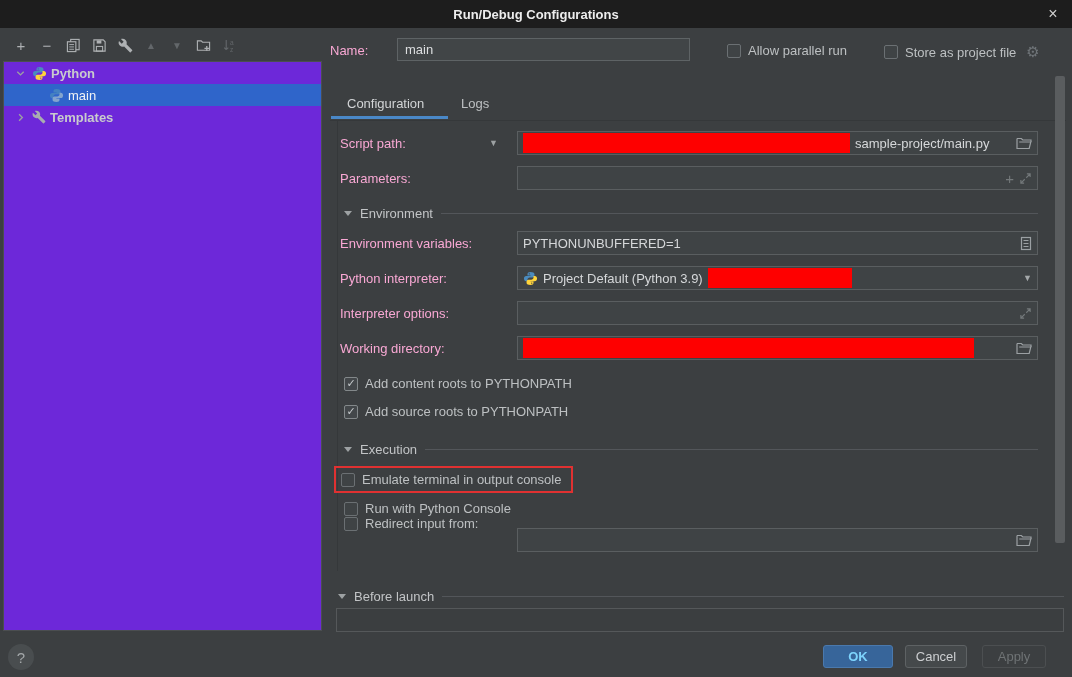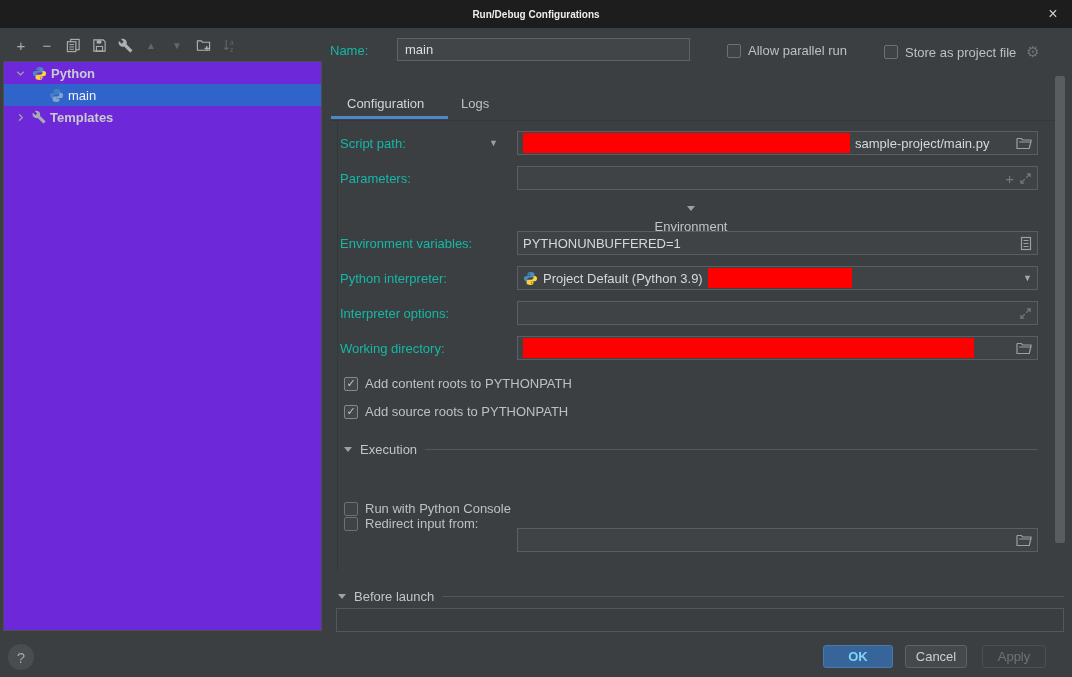--- a/index.html
+++ b/index.html
@@ -5,41 +5,41 @@
   * { margin:0; padding:0; box-sizing:border-box; }
   html,body { background:#2b2b2b; }
   .window {
     position:relative; width:1072px; height:677px; overflow:hidden;
     background:#3c3f41; color:#bdc0c2;
     font-family:"Liberation Sans","DejaVu Sans",sans-serif; font-size:13px;
   }
   
   .titlebar { position:absolute; left:0; top:0; width:1072px; height:28px;
     background:#1d1d1d; display:flex; align-items:center; justify-content:center; }
-  .titlebar .title { font-weight:bold; font-size:10px; color:#ededed; }
+  .titlebar .title { font-weight:bold; font-size:13px; color:#ededed; }
   .close-btn { position:absolute; right:9px; top:4px; width:20px; height:20px;
     display:flex; align-items:center; justify-content:center;
     color:#cfcfcf; font-size:16px; cursor:pointer; }
   
   .toolbar { position:absolute; left:8px; top:33px; height:24px; display:flex; align-items:center; }
   .tbtn { width:26px; height:24px; display:flex; align-items:center; justify-content:center;
     color:#aeb1b3; font-size:15px; }
   .tbtn.dim { color:#63676a; }
   .tbtn svg { display:block; }
   
   .tree { position:absolute; left:3px; top:61px; width:319px; height:570px;
     border:1px solid #4b4e50; background:#6d28d9; }
   .tree-row { height:22px; display:flex; align-items:center; gap:4px; cursor:default; }
   .tree-row .twisty { width:16px; display:flex; justify-content:center; }
   .tree-row.selected { background:#2f65ca; color:#fff; }
   .tree-label { color:#c9cbcd; }
   .tree-label.bold { font-weight:bold; }
   .tree-row.selected .tree-label { color:#f0f2f4; font-weight:normal; }
   
-  .lbl { position:absolute; color:#14b8a6; }
+  .lbl { position:absolute; color:#f9a8d4; }
   .name-field { position:absolute; left:397px; top:38px; width:293px; height:23px;
     background:#414547; border:1px solid #5e6365; display:flex; align-items:center;
     padding:0 7px; color:#dcdee0; }
   .cbrow { display:flex; align-items:center; gap:7px; cursor:default; }
   .cbrow.abs { position:absolute; }
   .cb { width:14px; height:14px; border:1px solid #6b7073; border-radius:2px;
     background:#3f4345; display:flex; align-items:center; justify-content:center;
     font-size:11px; line-height:1; color:#c6cacc; flex:none; }
   .cb.checked { border-color:#83888a; background:#43474a; }
   .gear { color:#6f7478; font-size:15px; margin-left:3px; }
@@ -212,21 +212,21 @@
   <div class="field" style="top:166px;">
     <span class="spacer"></span>
     <span class="plus-glyph">+</span>
     <span class="ficon dim">
       <svg width="13" height="13" viewBox="0 0 14 14">
         <path d="M8.5 2H12v3.5M12 2L7.8 6.2M5.5 12H2V8.5M2 12l4.2-4.2" fill="none" stroke="currentColor" stroke-width="1.2"></path>
       </svg>
     </span>
   </div>
 
-  <div class="section" style="left:344px; top:206px; width:694px;flex-direction:column;">
+  <div class="section" style="left:344px; top:206px; width:694px;">
     <span class="tri-down"></span>
     <span>Environment</span>
     <span class="sec-line"></span>
   </div>
 
   <span class="lbl" style="left:340px; top:236px;">Environment variables:</span>
   <div class="field" style="top:231px;">
     <span>PYTHONUNBUFFERED=1</span>
     <span class="spacer"></span>
     <span class="ficon">
@@ -283,20 +283,26 @@
       </span>
     <span>Add source roots to PYTHONPATH</span>
   </div>
 
   <div class="section" style="left:344px; top:442px; width:694px;">
     <span class="tri-down"></span>
     <span>Execution</span>
     <span class="sec-line"></span>
   </div>
 
+  <div class="annotation">
+    <div class="cbrow">
+      <span class="cb"></span>
+      <span>Emulate terminal in output console</span>
+    </div>
+  </div>
 
   <div class="cbrow abs" style="left:344px; top:501px;">
     <span class="cb"></span>
     <span>Run with Python Console</span>
   </div>
 
   <div class="cbrow abs" style="left:344px; top:516px;">
     <span class="cb"></span>
     <span>Redirect input from:</span>
   </div>

